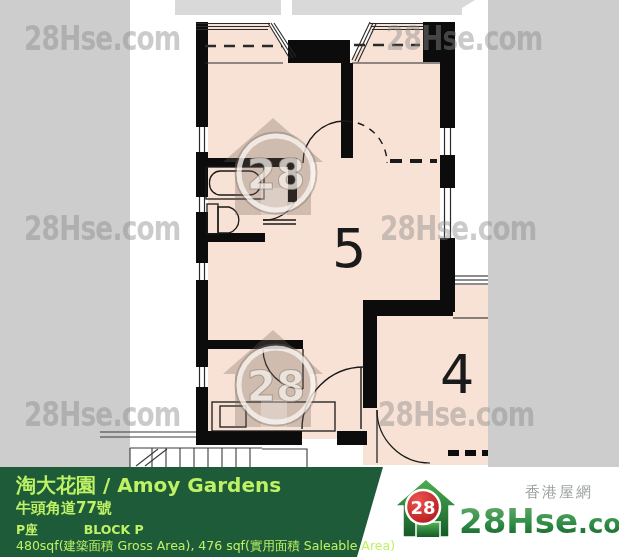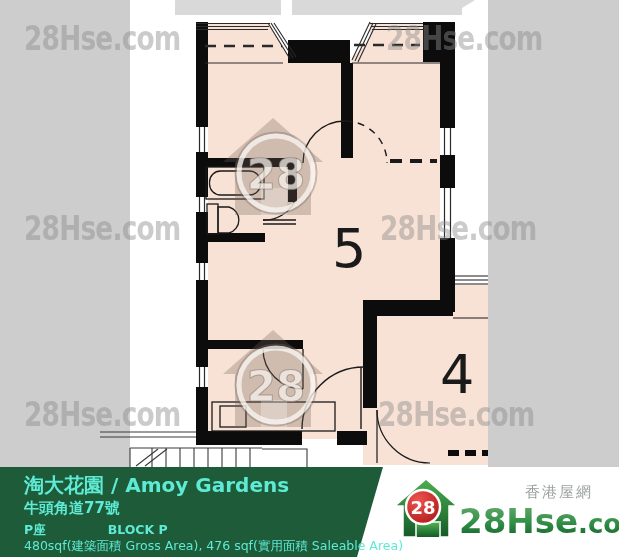--- a/index.html
+++ b/index.html
@@ -28,25 +28,25 @@
   
   .footer{
     position:absolute; left:0; top:467px; width:619px; height:90px;
     background:#1e5b39;
   }
   .footer-white{
     position:absolute; left:357px; top:0; width:262px; height:90px;
     background:#ffffff;
     clip-path:polygon(26px 0, 262px 0, 262px 90px, 0 90px);
   }
-  .f-line{ position:absolute; left:24px; color:#5eead4; white-space:nowrap; }
+  .f-line{ position:absolute; left:16px; color:#bef264; white-space:nowrap; }
   .f-title{ top:5px;  font-size:20px; font-weight:bold; }
   .f-addr { top:32px; font-size:15px; font-weight:bold;text-align:right; }
   .f-block{ top:55px; font-size:12.5px; font-weight:bold; }
-  .f-block .blk-en{ margin-left:30px;padding-left:32px; }
+  .f-block .blk-en{ margin-left:14px;padding-left:32px; }
   .f-area { top:71px; font-size:12.5px; font-weight:normal; }
   .logo-svg{ position:absolute; left:393px; top:8px; }
 </style>
 </head>
 <body>
 
 <div class="stage">
 
   <div class="white-strip"></div>
 

